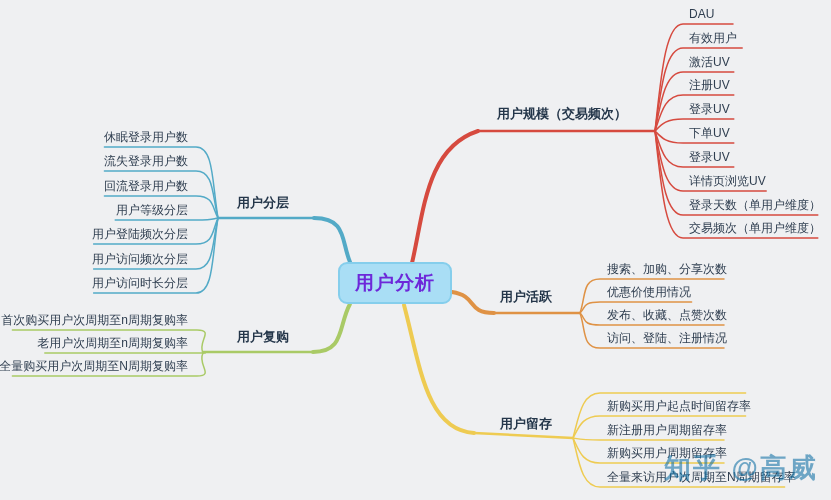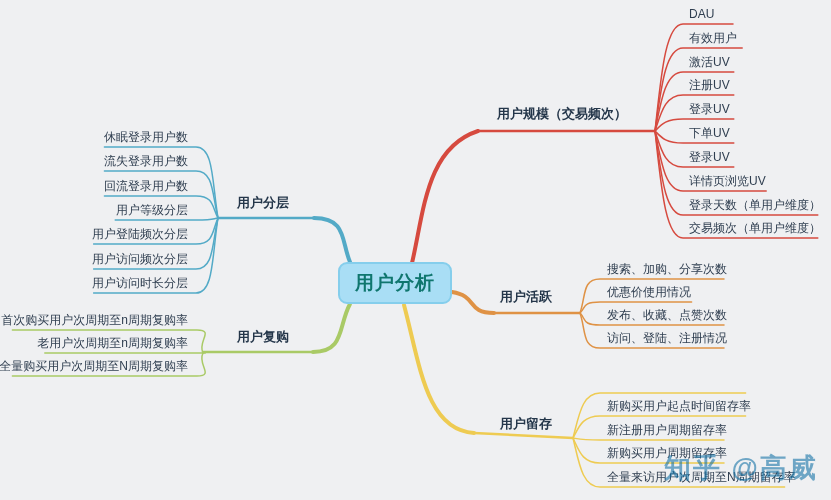--- a/index.html
+++ b/index.html
@@ -63,21 +63,21 @@
       <path d="M115.2,220 L196,220 C214,220 212,219 218,218" fill="none" stroke="#53aac7" stroke-width="1.5" stroke-linecap="round"></path>
       <path d="M93.60000000000001,244 L196,244 C214,244 212,231 218,218" fill="none" stroke="#53aac7" stroke-width="1.5" stroke-linecap="round"></path>
       <path d="M93.60000000000001,269 L196,269 C214,269 212,243.5 218,218" fill="none" stroke="#53aac7" stroke-width="1.5" stroke-linecap="round"></path>
       <path d="M93.60000000000001,293 L196,293 C214,293 212,255.5 218,218" fill="none" stroke="#53aac7" stroke-width="1.5" stroke-linecap="round"></path>
       <path d="M350,304 C338,326 345,352 313,352" fill="none" stroke="#a9ca66" stroke-width="4" stroke-linecap="round"></path>
       <path d="M313,352 L203,352" fill="none" stroke="#a9ca66" stroke-width="2.6" stroke-linecap="round"></path>
       <path d="M12.399999999999977,330 L197,330 C215,330 197,341.5 203,353" fill="none" stroke="#a9ca66" stroke-width="1.5" stroke-linecap="round"></path>
       <path d="M44.80000000000001,353 L197,353 C215,353 197,353 203,353" fill="none" stroke="#a9ca66" stroke-width="1.5" stroke-linecap="round"></path>
       <path d="M12.399999999999977,376 L197,376 C215,376 197,364.5 203,353" fill="none" stroke="#a9ca66" stroke-width="1.5" stroke-linecap="round"></path>
     </svg>
-  <div class="central" id="central" style="background: rgb(169, 222, 245); border-color: rgb(133, 206, 236); color: #0f766e;">用户分析</div>
+  <div class="central" id="central" style="background: rgb(169, 222, 245); border-color: rgb(133, 206, 236); color: #6d28d9;">用户分析</div>
   <div class="watermark" id="wm" style="color: #0369a1;">知乎 @高威</div>
 <div class="branch-label" style="left: 497px; top: 107px;">用户规模（交易频次）</div>
     <div class="leaf-label" style="left: 689px; top: 8px;">DAU</div>
     <div class="leaf-label" style="left: 689px; top: 32px;">有效用户</div>
     <div class="leaf-label" style="left: 689px; top: 56px;">激活UV</div>
     <div class="leaf-label" style="left: 689px; top: 79px;">注册UV</div>
     <div class="leaf-label" style="left: 689px; top: 103px;">登录UV</div>
     <div class="leaf-label" style="left: 689px; top: 127px;">下单UV</div>
     <div class="leaf-label" style="left: 689px; top: 151px;">登录UV</div>
     <div class="leaf-label" style="left: 689px; top: 175px;">详情页浏览UV</div>

